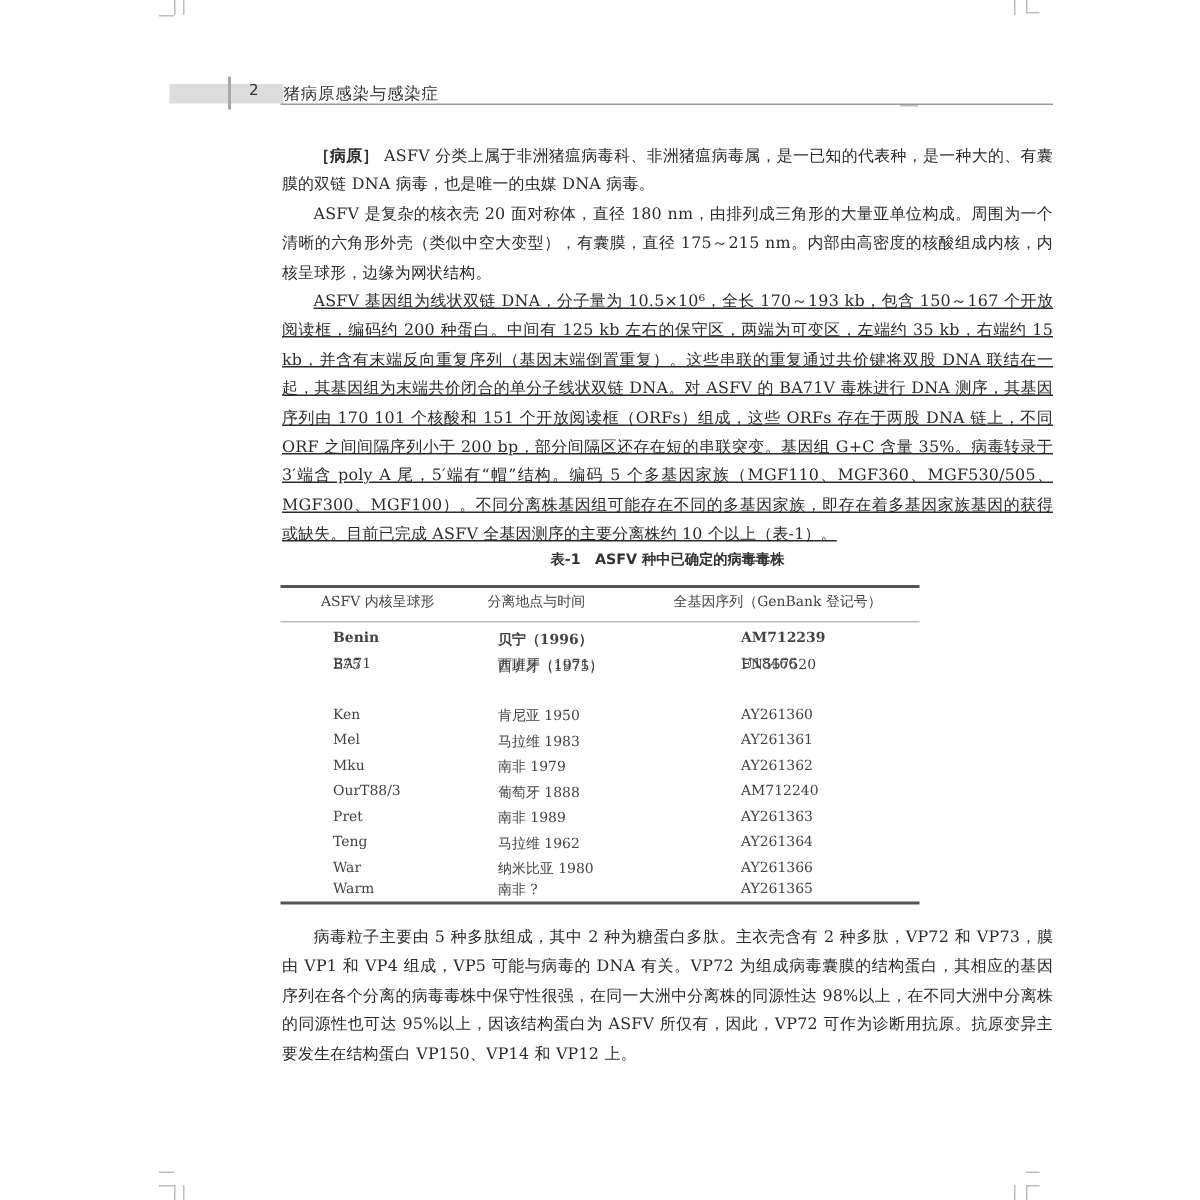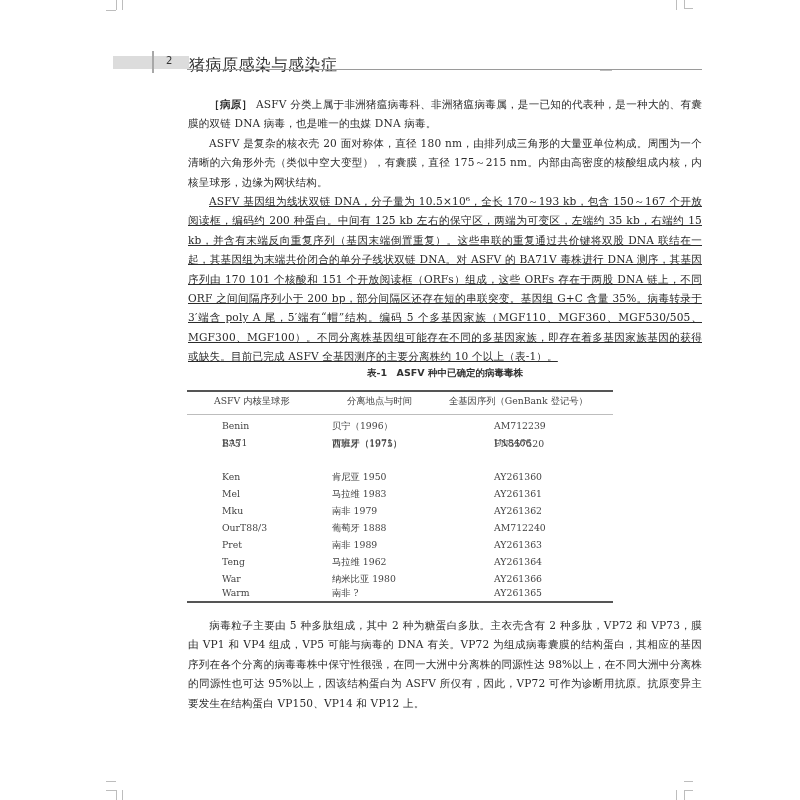--- a/index.html
+++ b/index.html
@@ -2,35 +2,35 @@
 <html><head>
 <meta charset="utf-8">
 <style>
   html, body { margin:0; padding:0; }
   body { width:800px; height:800px; background:#ffffff; position:relative; overflow:hidden;
          font-family: "DejaVu Serif", "Liberation Serif", serif; color:#2a2a2a; }
   .crop { position:absolute; background:#bdbdbd; }
   .hdr-band { position:absolute; left:113px; top:56px; width:76px; height:13px; background:#dcdcdc; }
   .hdr-vline { position:absolute; left:152px; top:51px; width:2px; height:22px; background:#a8a8a8; }
   .hdr-num { position:absolute; left:166px; top:55px; font-family:"DejaVu Sans", sans-serif; font-size:10px; color:#333; }
-  .hdr-title { position:absolute; left:189px; top:55px; font-family:"DejaVu Sans", sans-serif; font-size:16px; color:#333; letter-spacing:0.5px; }
+  .hdr-title { position:absolute; left:189px; top:55px; font-family:"DejaVu Sans", sans-serif; font-size:11px; color:#333; letter-spacing:0.5px; }
   .hdr-rule { position:absolute; left:187px; top:69px; width:515px; height:1px; background:#9a9a9a; }
   .para { position:absolute; left:188px; width:514px; font-size:10.6px; line-height:19.4px; text-align:justify; letter-spacing:0.15px; color:#2b2b2b; }
   .para .indent { display:inline-block; width:21px; }
   .para .tag { font-weight:bold; }
   .tbl-caption { position:absolute; left:188px; width:514px; top:367px; text-align:center; font-family:"DejaVu Sans", sans-serif; font-weight:bold; font-size:9.5px; color:#333; }
   .rule-thick { position:absolute; left:187px; width:426px; height:2px; background:#555; }
   .rule-thin { position:absolute; left:187px; width:426px; height:1px; background:#bdbdbd; }
   .tbl { position:absolute; left:187px; width:426px; font-size:9.3px; color:#444; }
   .row { position:absolute; left:0; width:426px; height:16px; }
   .c1 { position:absolute; left:35px; }
   .c2 { position:absolute; left:145px; }
   .c3 { position:absolute; left:307px; }
   .thead .c1 { left:27px; }
-  .thead .c2 { left:160px; }
+  .thead .c2 { left:138px; }
   .thead .c3 { left:262px; }
 </style>
 </head>
 <body>
 
 <div class="crop" style="left:106px;top:10px;width:10px;height:1px;"></div>
 <div class="crop" style="left:116px;top:0px;width:1px;height:10px;"></div>
 <div class="crop" style="left:122px;top:0px;width:1px;height:10px;"></div>
 <div class="crop" style="left:676px;top:0px;width:1px;height:10px;"></div>
 <div class="crop" style="left:684px;top:0px;width:1px;height:8px;"></div>
@@ -65,21 +65,21 @@
 <div class="rule-thick" style="top:390px;"></div>
 <div class="rule-thin" style="top:414px;"></div>
 <div class="rule-thick" style="top:601px;"></div>
 
 <div class="tbl" style="top:0;">
   <div class="row thead" style="top:395px;">
     <span class="c1">ASFV 内核呈球形</span>
     <span class="c2">分离地点与时间</span>
     <span class="c3">全基因序列（GenBank 登记号）</span>
   </div>
-  <div class="row" style="top:420px;">
+  <div class="row" style="top:420px;font-weight:bold;">
     <span class="c1">Benin</span>
     <span class="c2">贝宁（1996）</span>
     <span class="c3">AM712239</span>
   </div>
   <div class="row" style="top:437px;">
     <span class="c1">BA71</span>
     <span class="c2">西班牙（1971）</span>
     <span class="c3">U18466</span>
   </div>
   <div class="row" style="top:438px;">

